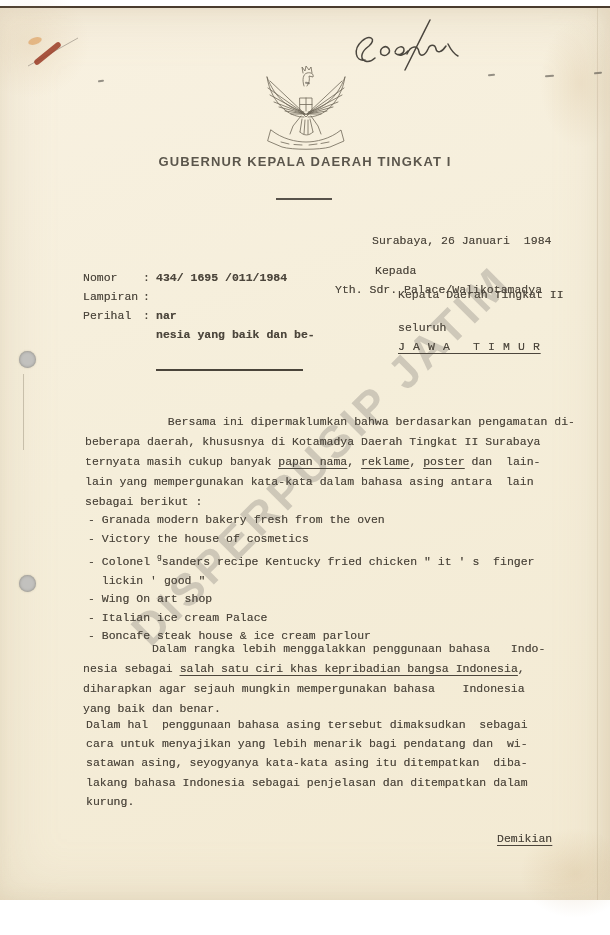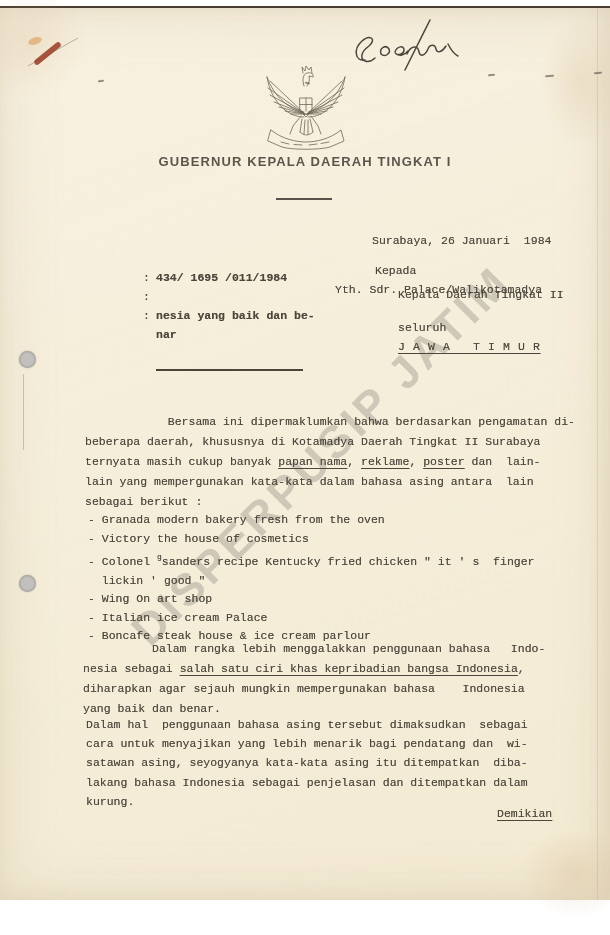--- a/index.html
+++ b/index.html
@@ -106,30 +106,31 @@
         <path d="M13,66 C24,75 38,78 48,78 C58,78 72,75 83,66 L86,77 L72,83 C62,86 34,86 24,83 L10,77 Z"></path>
         <path d="M23,78 L31,80 M36,80.5 L44,81 M51,81 L59,80 M63,79.5 L71,78"></path>
       </g>
     </svg>
 
     <div class="lh-title lh-line1">GUBERNUR KEPALA DAERAH TINGKAT I</div>
     <div class="lh-rule"></div>
 
     <div class="tw" style="left:340px;top:226px;margin-left:32px;">Surabaya, 26 Januari  1984</div>
 
+    <div class="tw lh19" style="left:83px;top:260px;"><div class="tl"><span>Nomor</span></div><div class="tl"><span>Lampiran</span></div><div class="tl"><span>Perihal</span></div></div>
     <div class="tw lh19" style="left:143px;top:260px;"><div class="tl"><span>:</span></div><div class="tl"><span>:</span></div><div class="tl"><span>:</span></div></div>
-    <div class="tw lh19" style="left:156px;top:260px;font-weight:bold;"><div class="tl"><span>434/ 1695 /011/1984</span></div><div class="tl">&nbsp;</div><div class="tl"><span>nesia yang baik dan be-</span></div><div class="tl"><span>nar</span></div></div>
+    <div class="tw lh19" style="left:156px;top:260px;font-weight:bold;"><div class="tl"><span>434/ 1695 /011/1984</span></div><div class="tl">&nbsp;</div><div class="tl"><span>nar</span></div><div class="tl"><span>nesia yang baik dan be-</span></div></div>
     <div class="perihal-rule"></div>
 
     <div class="tw" style="left:347px;top:256px;padding-left:28px;">Kepada</div>
     <div class="tw" style="left:335px;top:275px;">Yth. Sdr. Palace/Walikotamadya</div>
     <div class="tw" style="left:398px;top:280px;">Kepala Daerah Tingkat II</div>
     <div class="tw" style="left:398px;top:313px;text-align:right;">seluruh</div>
     <div class="tw u" style="left:398px;top:332px;letter-spacing:.6px;">J A W A   T I M U R</div>
 
     <div class="tw lh20" style="left:85px;top:404px;"><div class="tl"><span>            Bersama ini dipermaklumkan bahwa berdasarkan pengamatan di-</span></div><div class="tl"><span>beberapa daerah, khususnya di Kotamadya Daerah Tingkat II Surabaya</span></div><div class="tl"><span>ternyata masih cukup banyak </span><span class="u">papan nama</span><span>, </span><span class="u">reklame</span><span>, </span><span class="u">poster</span><span> dan  lain-</span></div><div class="tl"><span>lain yang mempergunakan kata-kata dalam bahasa asing antara  lain</span></div><div class="tl"><span>sebagai berikut :</span></div></div>
     <div class="tw lh185" style="left:88px;top:503px;"><div class="tl"><span>- Granada modern bakery fresh from the oven</span></div><div class="tl"><span>- Victory the house of cosmetics</span></div><div class="tl"><span>- Colonel </span><span class="sup">g</span><span>sanders recipe Kentucky fried chicken " it ' s  finger</span></div><div class="tl"><span>  lickin ' good "</span></div><div class="tl"><span>- Wing On art shop</span></div><div class="tl"><span>- Italian ice cream Palace</span></div><div class="tl"><span>- Boncafe steak house &amp; ice cream parlour</span></div></div>
     <div class="tw lh20" style="left:83px;top:631px;"><div class="tl"><span>          Dalam rangka lebih menggalakkan penggunaan bahasa   Indo-</span></div><div class="tl"><span>nesia sebagai </span><span class="u">salah satu ciri khas kepribadian bangsa Indonesia</span><span>,</span></div><div class="tl"><span>diharapkan agar sejauh mungkin mempergunakan bahasa    Indonesia</span></div><div class="tl"><span>yang baik dan benar.</span></div></div>
     <div class="tw lh192" style="left:86px;top:707px;"><div class="tl"><span>Dalam hal  penggunaan bahasa asing tersebut dimaksudkan  sebagai</span></div><div class="tl"><span>cara untuk menyajikan yang lebih menarik bagi pendatang dan  wi-</span></div><div class="tl"><span>satawan asing, seyogyanya kata-kata asing itu ditempatkan  diba-</span></div><div class="tl"><span>lakang bahasa Indonesia sebagai penjelasan dan ditempatkan dalam</span></div><div class="tl"><span>kurung.</span></div></div>
 
-    <div class="tw u" style="left:497px;top:799px;">Demikian</div>
+    <div class="tw u" style="left:497px;top:824px;">Demikian</div>
   </div>
 </div>
 
 </body></html>

